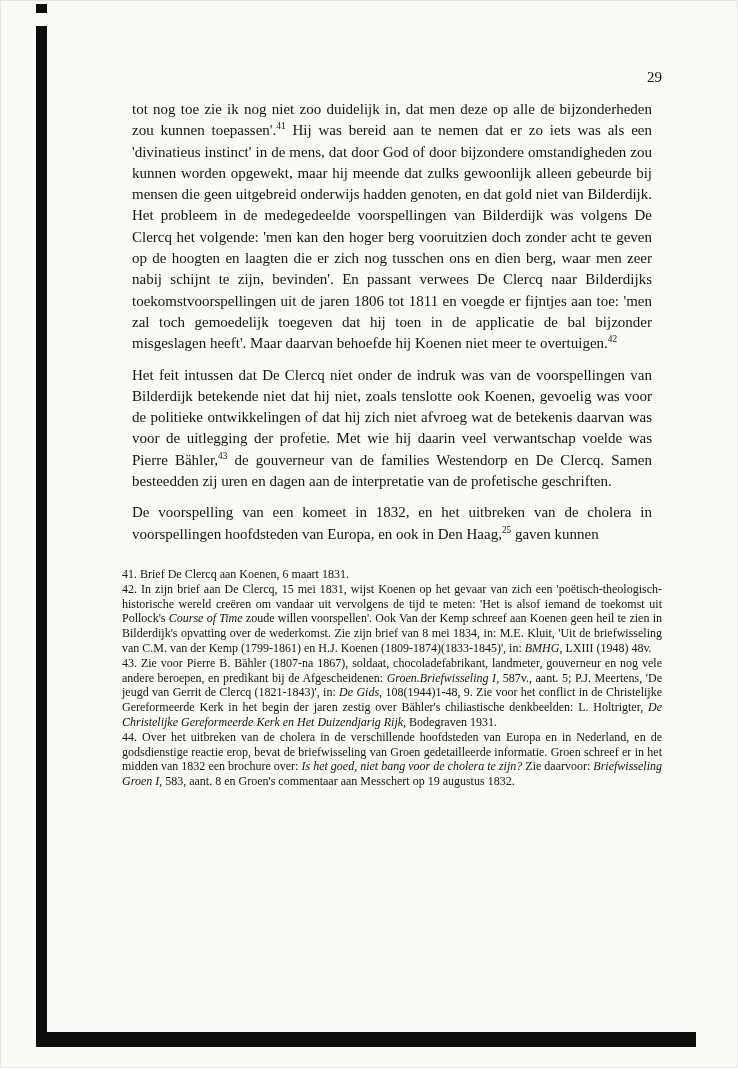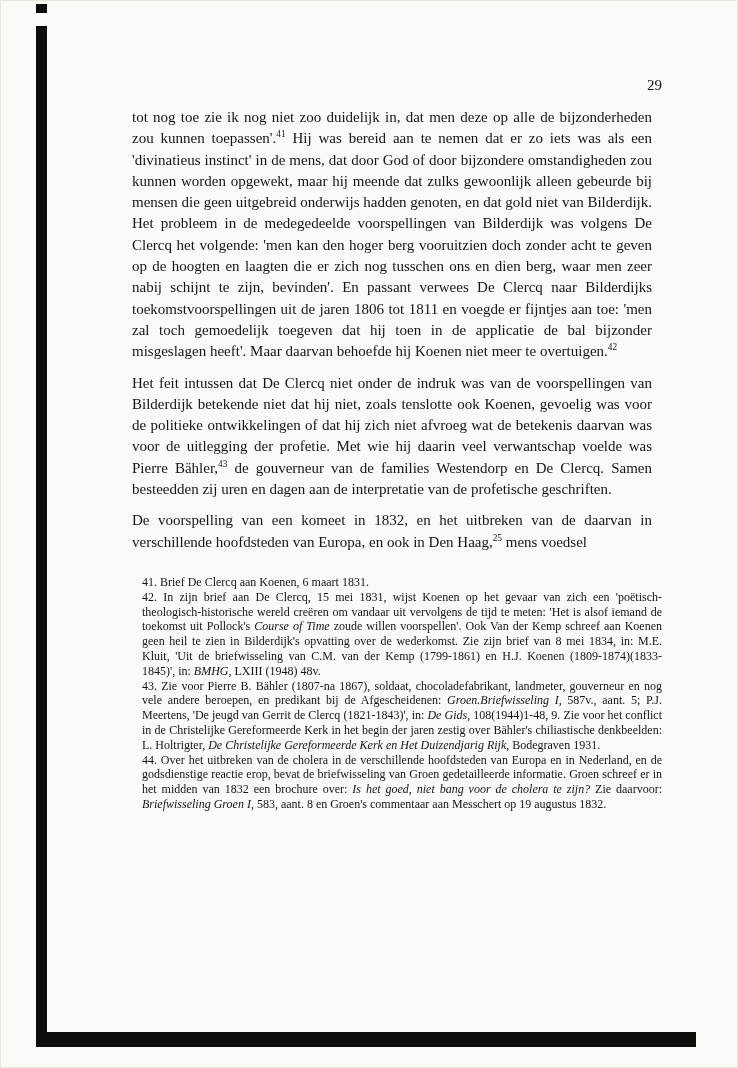--- a/index.html
+++ b/index.html
@@ -31,21 +31,21 @@
   }
   .edge-bottom {
     position: absolute;
     left: 36px; bottom: 21px;
     width: 660px; height: 15px;
     background: #0d0d0d;
   }
   .content {
     position: absolute;
     left: 122px;
-    top: 76px;
+    top: 68px;
     width: 540px;
     color: #141414;
   }
   .page-number {
     margin: 0 0 13px 0;
     text-align: right;
     font-size: 15px;
     line-height: 18px;
   }
   .body-text p.para {
@@ -54,21 +54,20 @@
     line-height: 21.3px;
     text-align: justify;
   }
   sup {
     font-size: 0.62em;
     line-height: 0;
     vertical-align: super;
   }
   .footnotes {
     margin-top: 22px;
-    margin-left: 20px;
   }
   .footnotes p.footnote {
     margin: 0;
     font-size: 12px;
     line-height: 14.8px;
     text-align: justify;
   }
 </style>
 </head>
 <body>
@@ -76,21 +75,21 @@
 <div class="scan-page">
   <div class="edge-tick"></div>
   <div class="edge-left"></div>
   <div class="edge-bottom"></div>
 
   <div class="content">
     <p class="page-number">29</p>
     <div class="body-text">
         <p class="para"><span>tot nog toe zie ik nog niet zoo duidelijk in, dat men deze op alle de bijzonderheden zou kunnen toepassen'.</span><sup>41</sup><span> Hij was bereid aan te nemen dat er zo iets was als een 'divinatieus instinct' in de mens, dat door God of door bijzondere omstandigheden zou kunnen worden opgewekt, maar hij meende dat zulks gewoonlijk alleen gebeurde bij mensen die geen uitgebreid onderwijs hadden genoten, en dat gold niet van Bilderdijk. Het probleem in de medegedeelde voorspellingen van Bilderdijk was volgens De Clercq het volgende: 'men kan den hoger berg vooruitzien doch zonder acht te geven op de hoogten en laagten die er zich nog tusschen ons en dien berg, waar men zeer nabij schijnt te zijn, bevinden'. En passant verwees De Clercq naar Bilderdijks toekomstvoorspellingen uit de jaren 1806 tot 1811 en voegde er fijntjes aan toe: 'men zal toch gemoedelijk toegeven dat hij toen in de applicatie de bal bijzonder misgeslagen heeft'. Maar daarvan behoefde hij Koenen niet meer te overtuigen.</span><sup>42</sup></p>
         <p class="para"><span>Het feit intussen dat De Clercq niet onder de indruk was van de voorspellingen van Bilderdijk betekende niet dat hij niet, zoals tenslotte ook Koenen, gevoelig was voor de politieke ontwikkelingen of dat hij zich niet afvroeg wat de betekenis daarvan was voor de uitlegging der profetie. Met wie hij daarin veel verwantschap voelde was Pierre Bähler,</span><sup>43</sup><span> de gouverneur van de families Westendorp en De Clercq. Samen besteedden zij uren en dagen aan de interpretatie van de profetische geschriften.</span></p>
-        <p class="para"><span>De voorspelling van een komeet in 1832, en het uitbreken van de daarvan in verschillende hoofdsteden van Europa, en ook in Den Haag,</span><sup>25</sup><span> mens voedsel</span></p>
+        <p class="para"><span>De voorspelling van een komeet in 1832, en het uitbreken van de cholera in voorspellingen hoofdsteden van Europa, en ook in Den Haag,</span><sup>25</sup><span> gaven kunnen</span></p>
       </div>
     <div class="footnotes">
         <p class="footnote"><span>41. Brief De Clercq aan Koenen, 6 maart 1831.</span></p>
         <p class="footnote"><span>42. In zijn brief aan De Clercq, 15 mei 1831, wijst Koenen op het gevaar van zich een 'poëtisch-theologisch-historische wereld creëren om vandaar uit vervolgens de tijd te meten: 'Het is alsof iemand de toekomst uit Pollock's </span><i>Course of Time</i><span> zoude willen voorspellen'. Ook Van der Kemp schreef aan Koenen geen heil te zien in Bilderdijk's opvatting over de wederkomst. Zie zijn brief van 8 mei 1834, in: M.E. Kluit, 'Uit de briefwisseling van C.M. van der Kemp (1799-1861) en H.J. Koenen (1809-1874)(1833-1845)', in: </span><i>BMHG</i><span>, LXIII (1948) 48v.</span></p>
         <p class="footnote"><span>43. Zie voor Pierre B. Bähler (1807-na 1867), soldaat, chocoladefabrikant, landmeter, gouverneur en nog vele andere beroepen, en predikant bij de Afgescheidenen: </span><i>Groen.Briefwisseling I</i><span>, 587v., aant. 5; P.J. Meertens, 'De jeugd van Gerrit de Clercq (1821-1843)', in: </span><i>De Gids</i><span>, 108(1944)1-48, 9. Zie voor het conflict in de Christelijke Gereformeerde Kerk in het begin der jaren zestig over Bähler's chiliastische denkbeelden: L. Holtrigter, </span><i>De Christelijke Gereformeerde Kerk en Het Duizendjarig Rijk</i><span>, Bodegraven 1931.</span></p>
         <p class="footnote"><span>44. Over het uitbreken van de cholera in de verschillende hoofdsteden van Europa en in Nederland, en de godsdienstige reactie erop, bevat de briefwisseling van Groen gedetailleerde informatie. Groen schreef er in het midden van 1832 een brochure over: </span><i>Is het goed, niet bang voor de cholera te zijn?</i><span> Zie daarvoor: </span><i>Briefwisseling Groen I</i><span>, 583, aant. 8 en Groen's commentaar aan Messchert op 19 augustus 1832.</span></p>
       </div>
   </div>
 </div>
 

